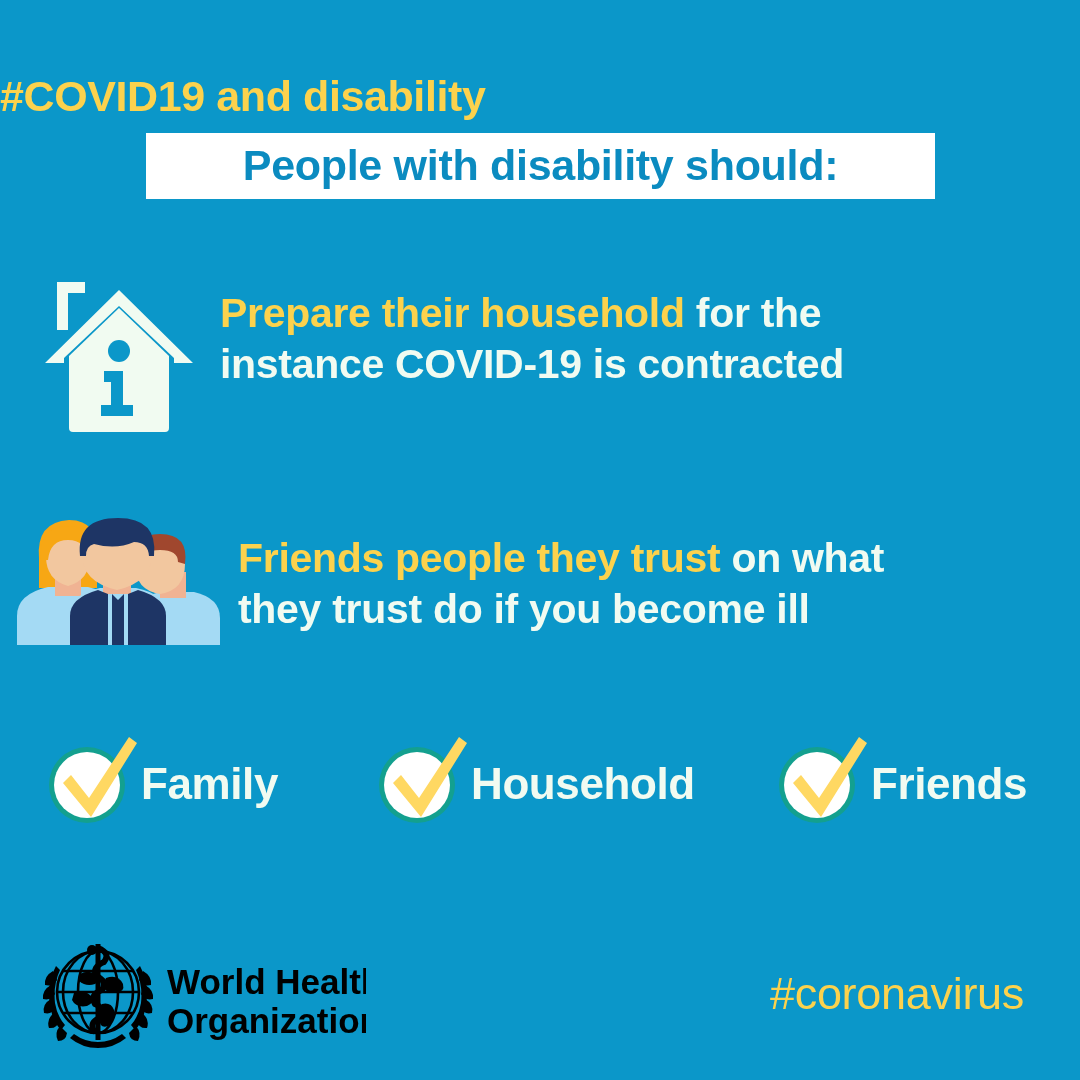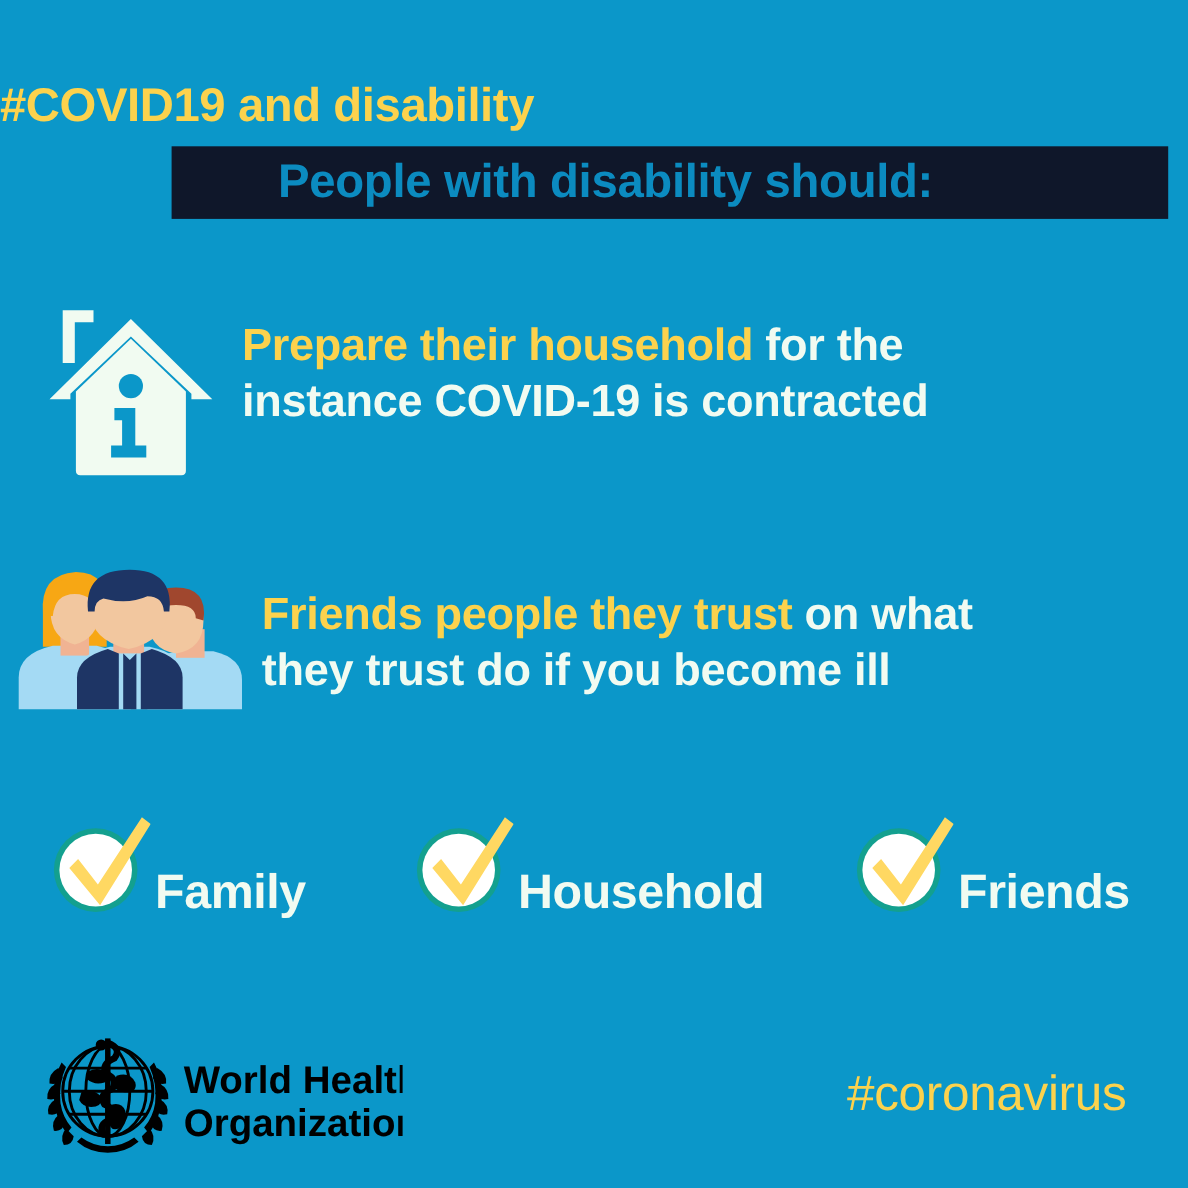--- a/index.html
+++ b/index.html
@@ -29,25 +29,25 @@
     text-align: left;
     font-size: 43px;
     font-weight: bold;
     letter-spacing: -0.4px;
     color: #fcd24d;
     font-family: "Liberation Sans", sans-serif;
     white-space: nowrap;
   }
   .banner {
     position: absolute;
-    left: 156px;
+    left: 146px;
     top: 133px;
-    width: 906px;
+    width: 789px;
     height: 66px;
-    background: #0f172a;
+    background: #ffffff;
   }
   .banner-text {
     position: absolute;
     left: 0;
     top: 0;
     width: 789px;
     height: 66px;
     line-height: 64px;
     text-align: center;
     font-size: 43px;
@@ -99,21 +99,21 @@
     left: 0;
     top: 728px;
     width: 1080px;
     height: 105px;
   }
   .check-item {
     position: absolute;
     top: 0;
     height: 105px;
     display: flex;
-    align-items: flex-end;
+    align-items: center;
   }
   .check-mark {
     position: relative;
     width: 92px;
     height: 92px;
     flex: none;
   }
   .check-label {
     font-size: 44px;
     font-weight: bold;

